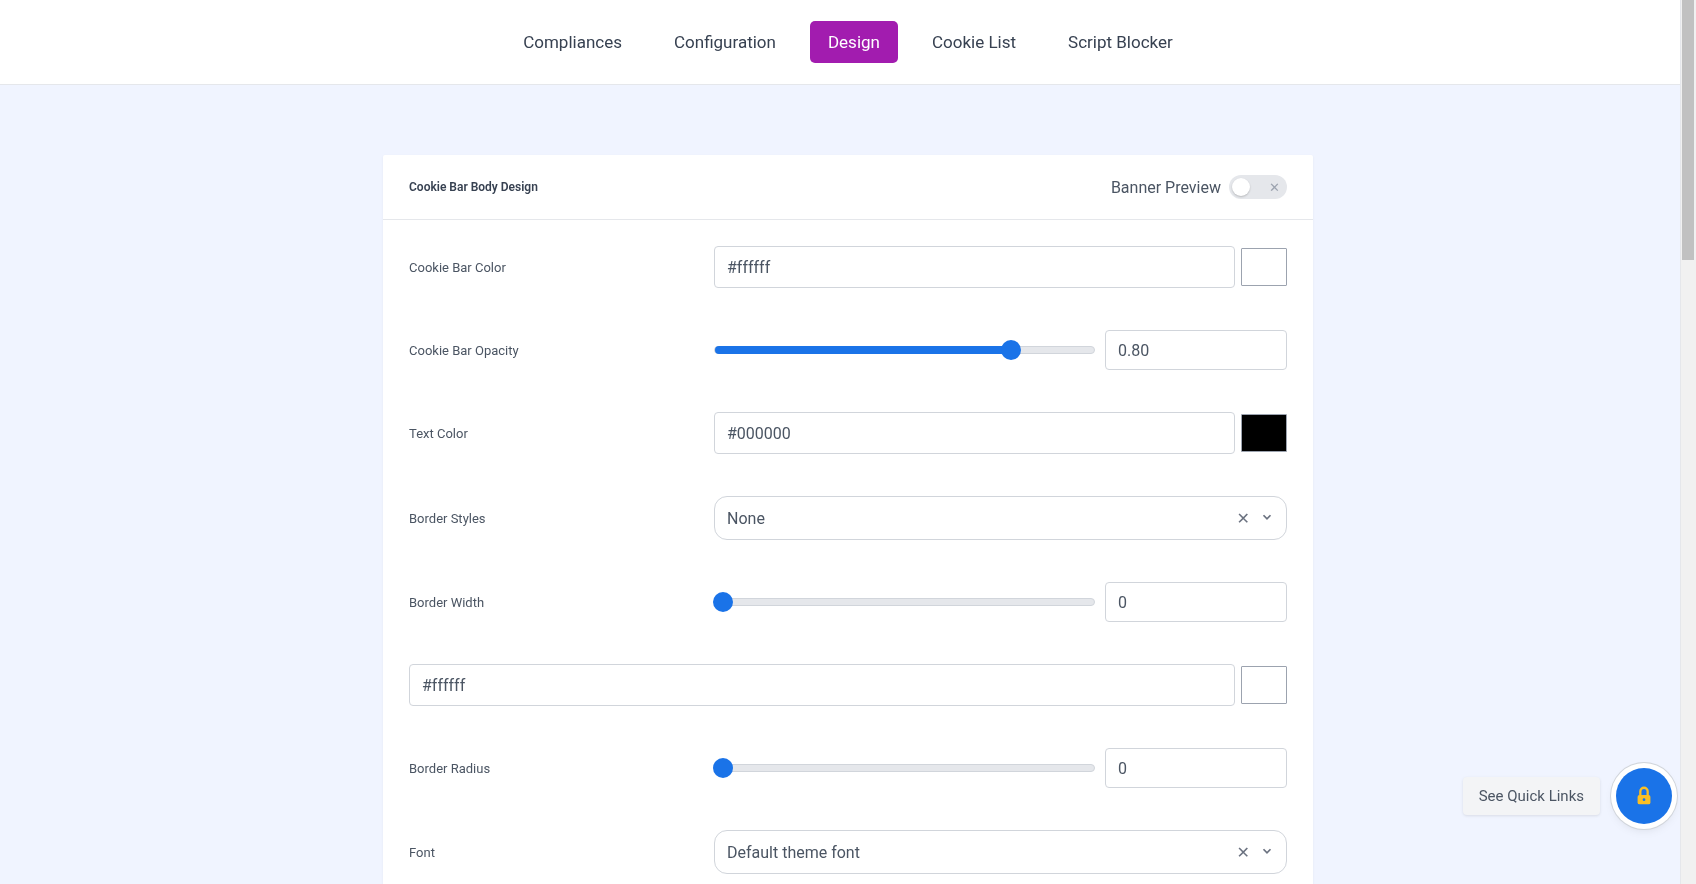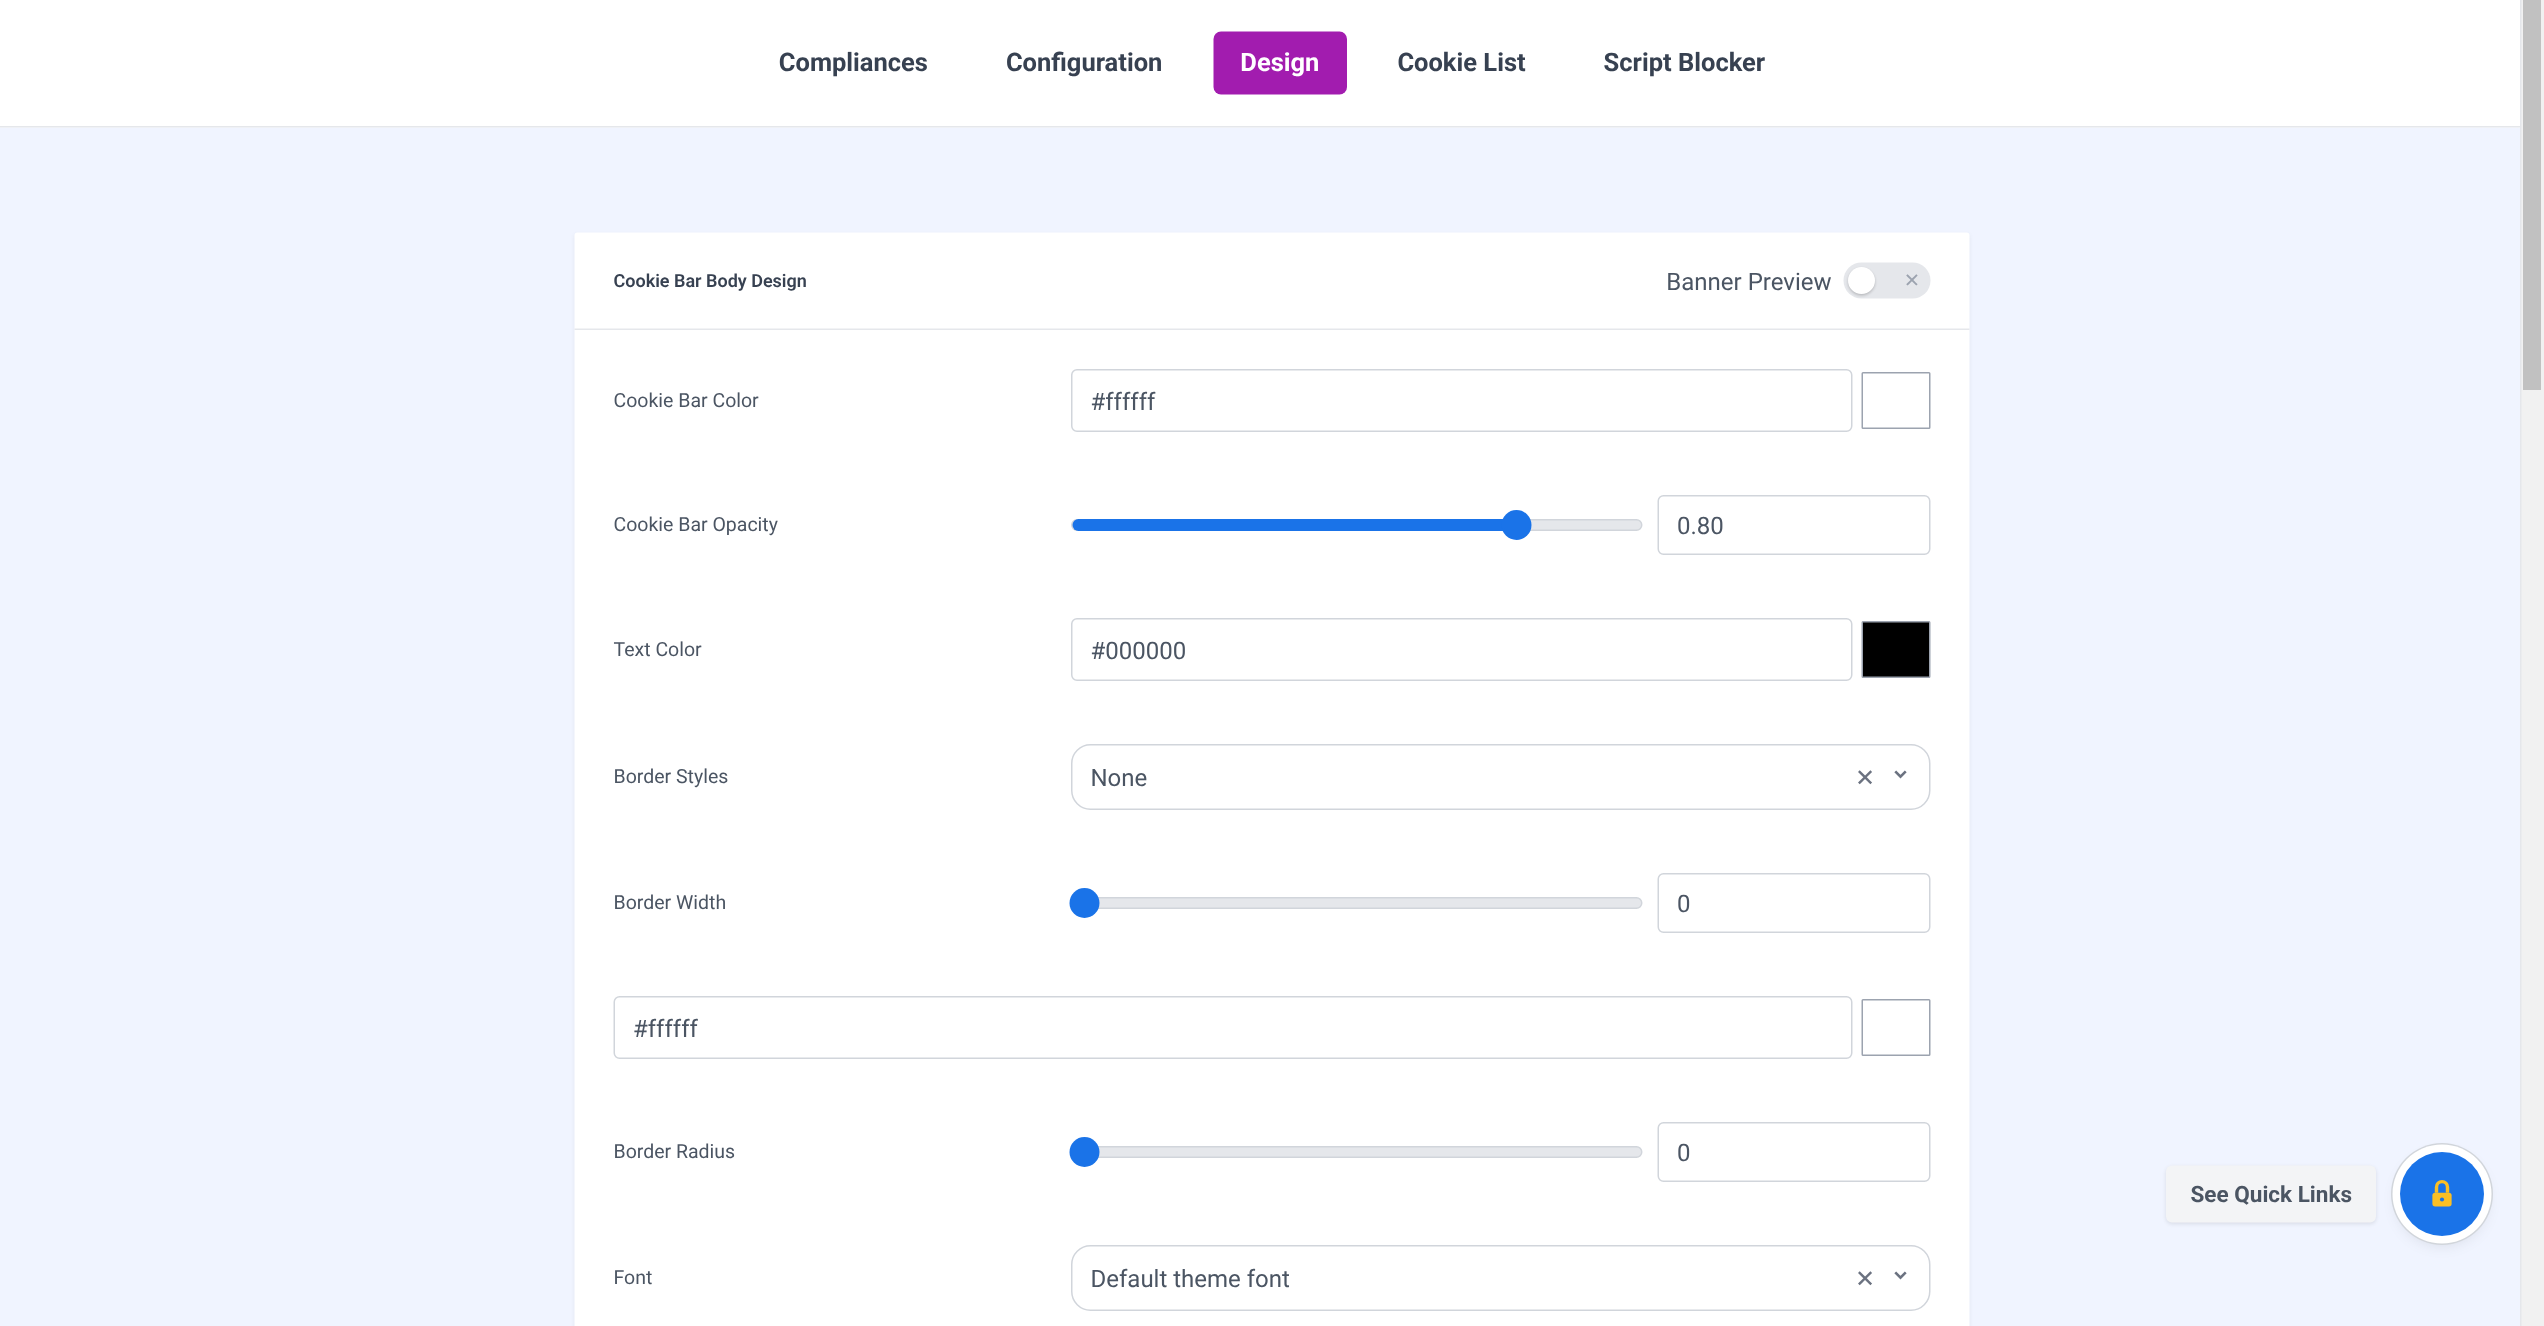--- a/index.html
+++ b/index.html
@@ -24,21 +24,21 @@
       display: flex;
       justify-content: center;
       align-items: center;
       gap: 16px;
     }
     
     .nav-tab {
       padding: 11px 18px;
       color: #374151;
       font-size: 17px;
-      font-weight: 700;
+      font-weight: 400;
       cursor: pointer;
       border-radius: 5px;
     }
     
     .nav-tab.active {
       background: #a21caf;
       color: #ffffff;
     }
     
     .content-area {
@@ -237,25 +237,24 @@
     }
     
     .select-chevron {
       font-size: 14px;
       cursor: pointer;
     }
     
     .floating-links {
       position: absolute;
       bottom: 60px;
-      right: 40px;
+      right: 24px;
       display: flex;
       align-items: center;
       gap: 16px;
-      font-weight: bold;
     }
     
     .quick-links-btn {
       background: #f3f4f6;
       padding: 10px 16px;
       border-radius: 4px;
       font-size: 15px;
       color: #4b5563;
       box-shadow: 0 1px 3px rgba(0,0,0,0.1);
       cursor: pointer;

